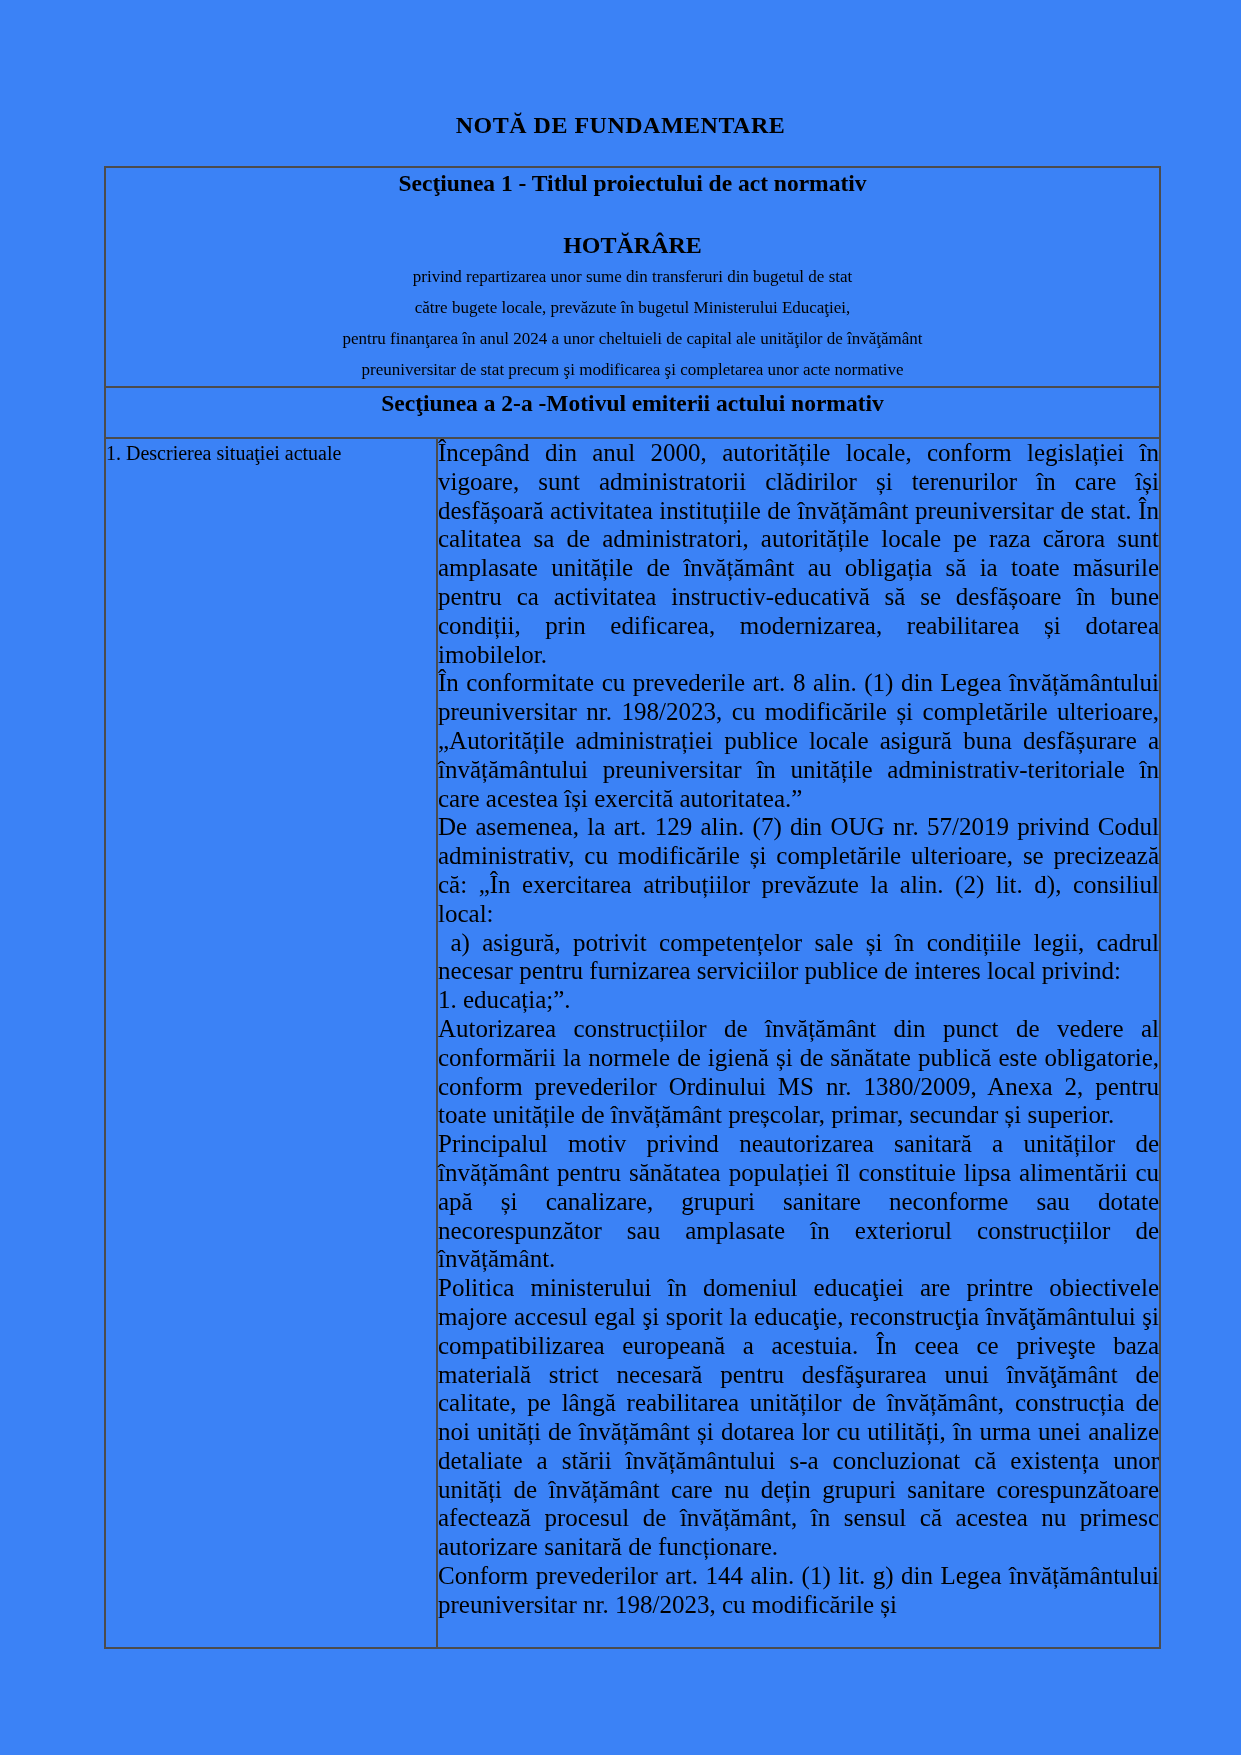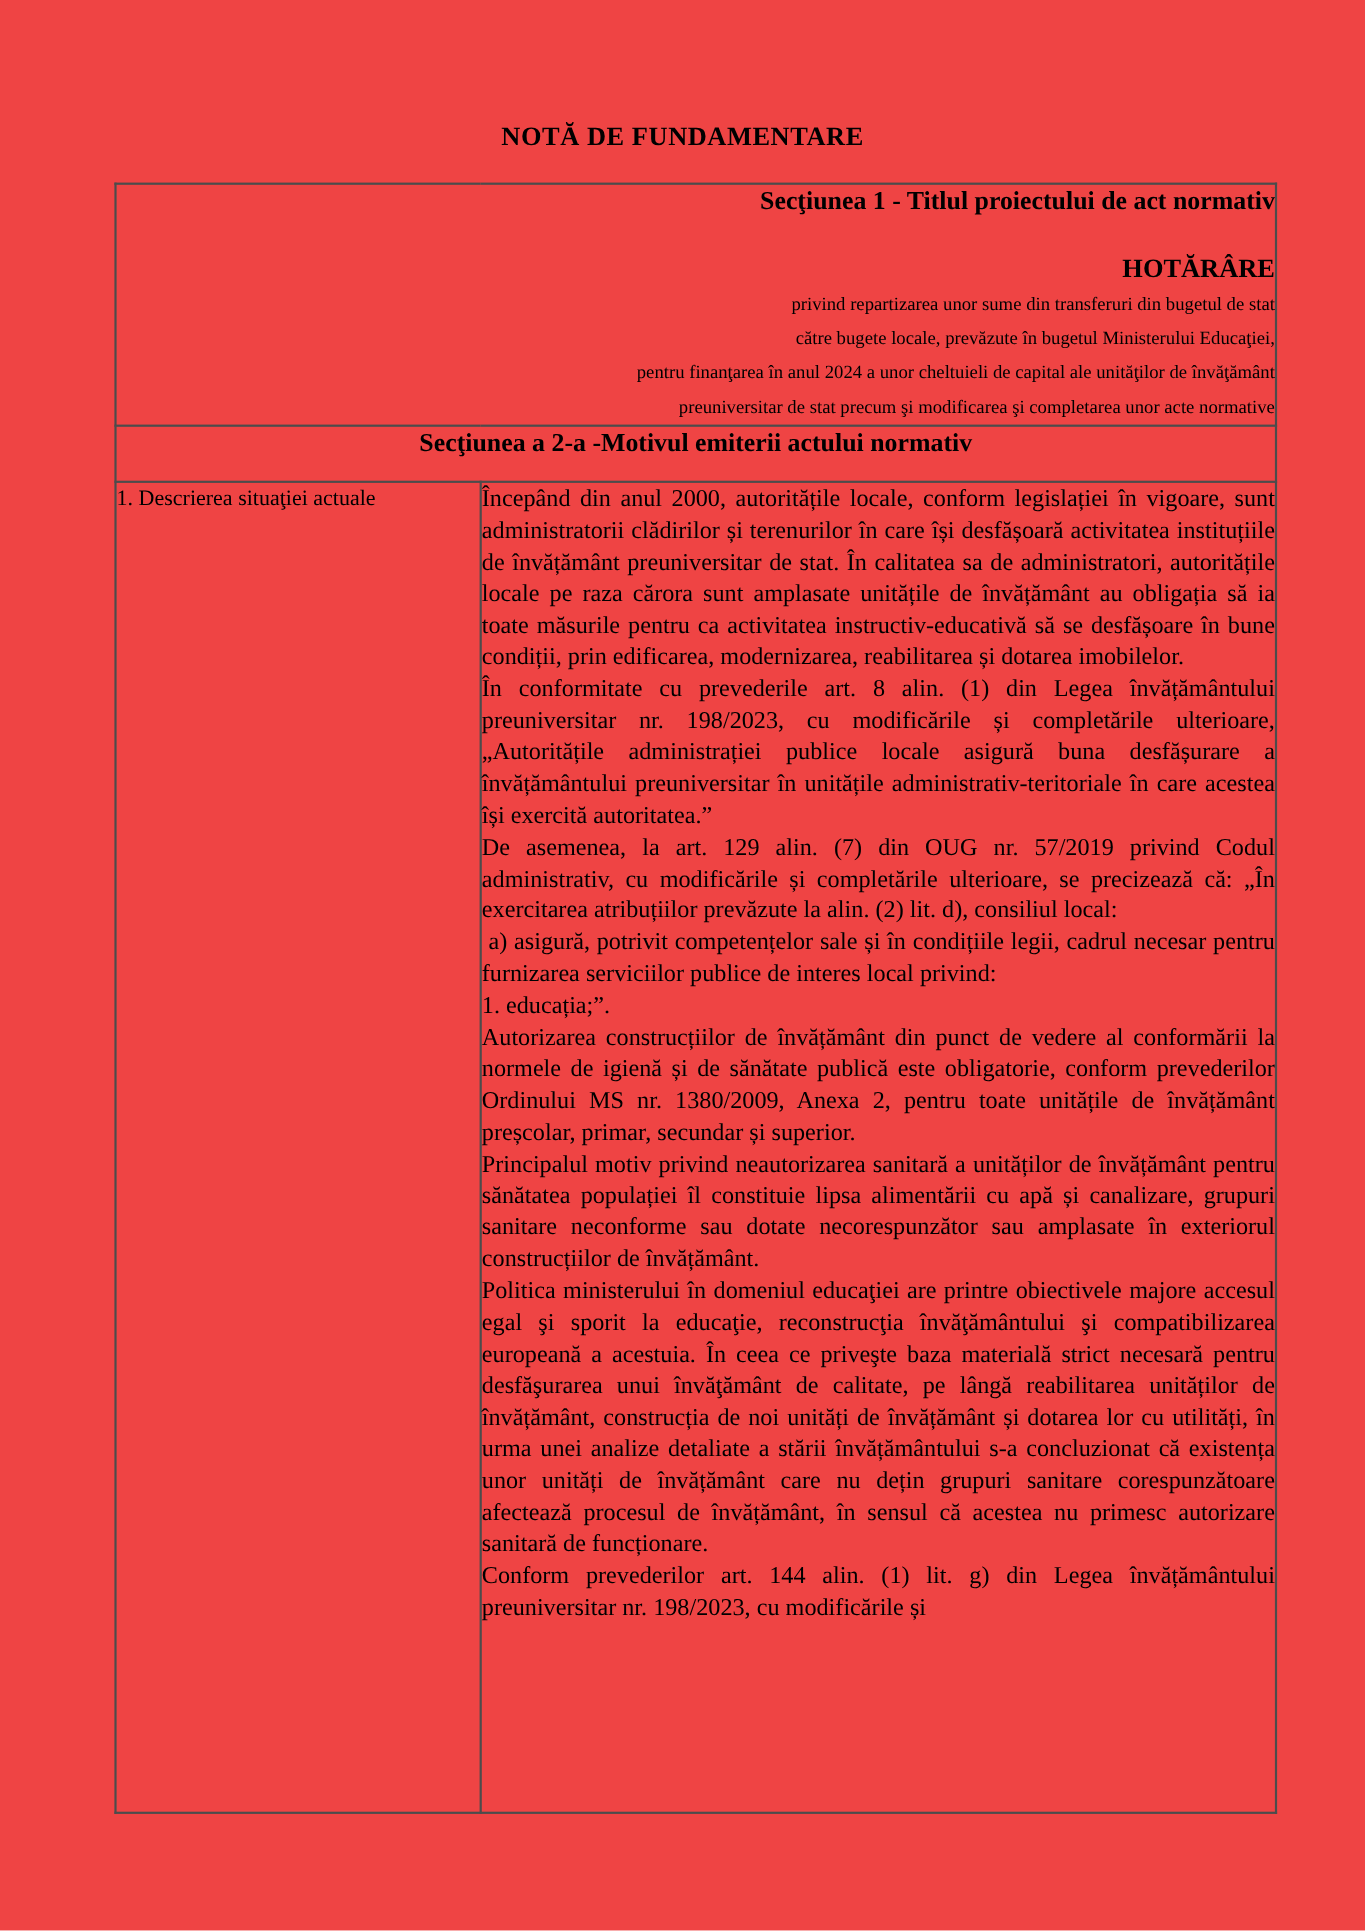--- a/index.html
+++ b/index.html
@@ -1,21 +1,21 @@
 <!DOCTYPE html>
 <html lang="ro"><head>
 <meta charset="utf-8">
 <style>
   html, body { margin: 0; padding: 0; background: #ffffff; }
   body {
     width: 1241px; height: 1755px;
     font-family: "Liberation Serif", "DejaVu Serif", serif;
     color: #000;
   }
-  .page { position: relative; width: 1241px; height: 1755px; background: #ef4444; overflow: hidden; }
+  .page { position: relative; width: 1241px; height: 1755px; background: #3b82f6; overflow: hidden; }
   .doc-title {
     padding-top: 112px;
     text-align: center;
     font-weight: bold;
     font-size: 24px;
     letter-spacing: 0.5px;
   }
   table.main-table {
     border-collapse: collapse;
     table-layout: fixed;
@@ -24,30 +24,30 @@
     width: 1055px;
   }
   .main-table td {
     border: 2px solid #4c4c4c;
     vertical-align: top;
     padding: 0;
   }
   col.col-left  { width: 332px; }
   col.col-right { width: 723px; }
 
-  .cell-sec1 { height: 218px; text-align: right; font-size: 23px; line-height: 31px; padding-top: 3px; }
+  .cell-sec1 { height: 218px; text-align: center; font-size: 23px; line-height: 31px; padding-top: 3px; }
   .sec-heading { font-weight: bold; font-size: 23.5px; }
   .spacer-line { height: 31px; }
   .act-name { font-weight: bold; font-size: 24px; }
   .act-title-line { font-size: 17px; }
 
   .cell-sec2 { height: 49px; text-align: center; padding-top: 3px; font-size: 23px; line-height: 30px; font-family: Liberation Serif, serif; }
 
   .cell-label { height: 1208px; font-size: 20px; line-height: 29px; padding: 3px 4px 0 9px; }
-  .cell-body  { font-size: 22px; line-height: 28.8px; padding: 2px 11px 0 12px; text-align: justify; }
+  .cell-body  { font-size: 25px; line-height: 28.8px; padding: 2px 11px 0 12px; text-align: justify; }
   .body-par   { margin: 0; }
 </style>
 </head>
 <body>
 
 <div class="page">
 
   <div class="doc-title">NOTĂ DE FUNDAMENTARE</div>
 
   <table class="main-table">

